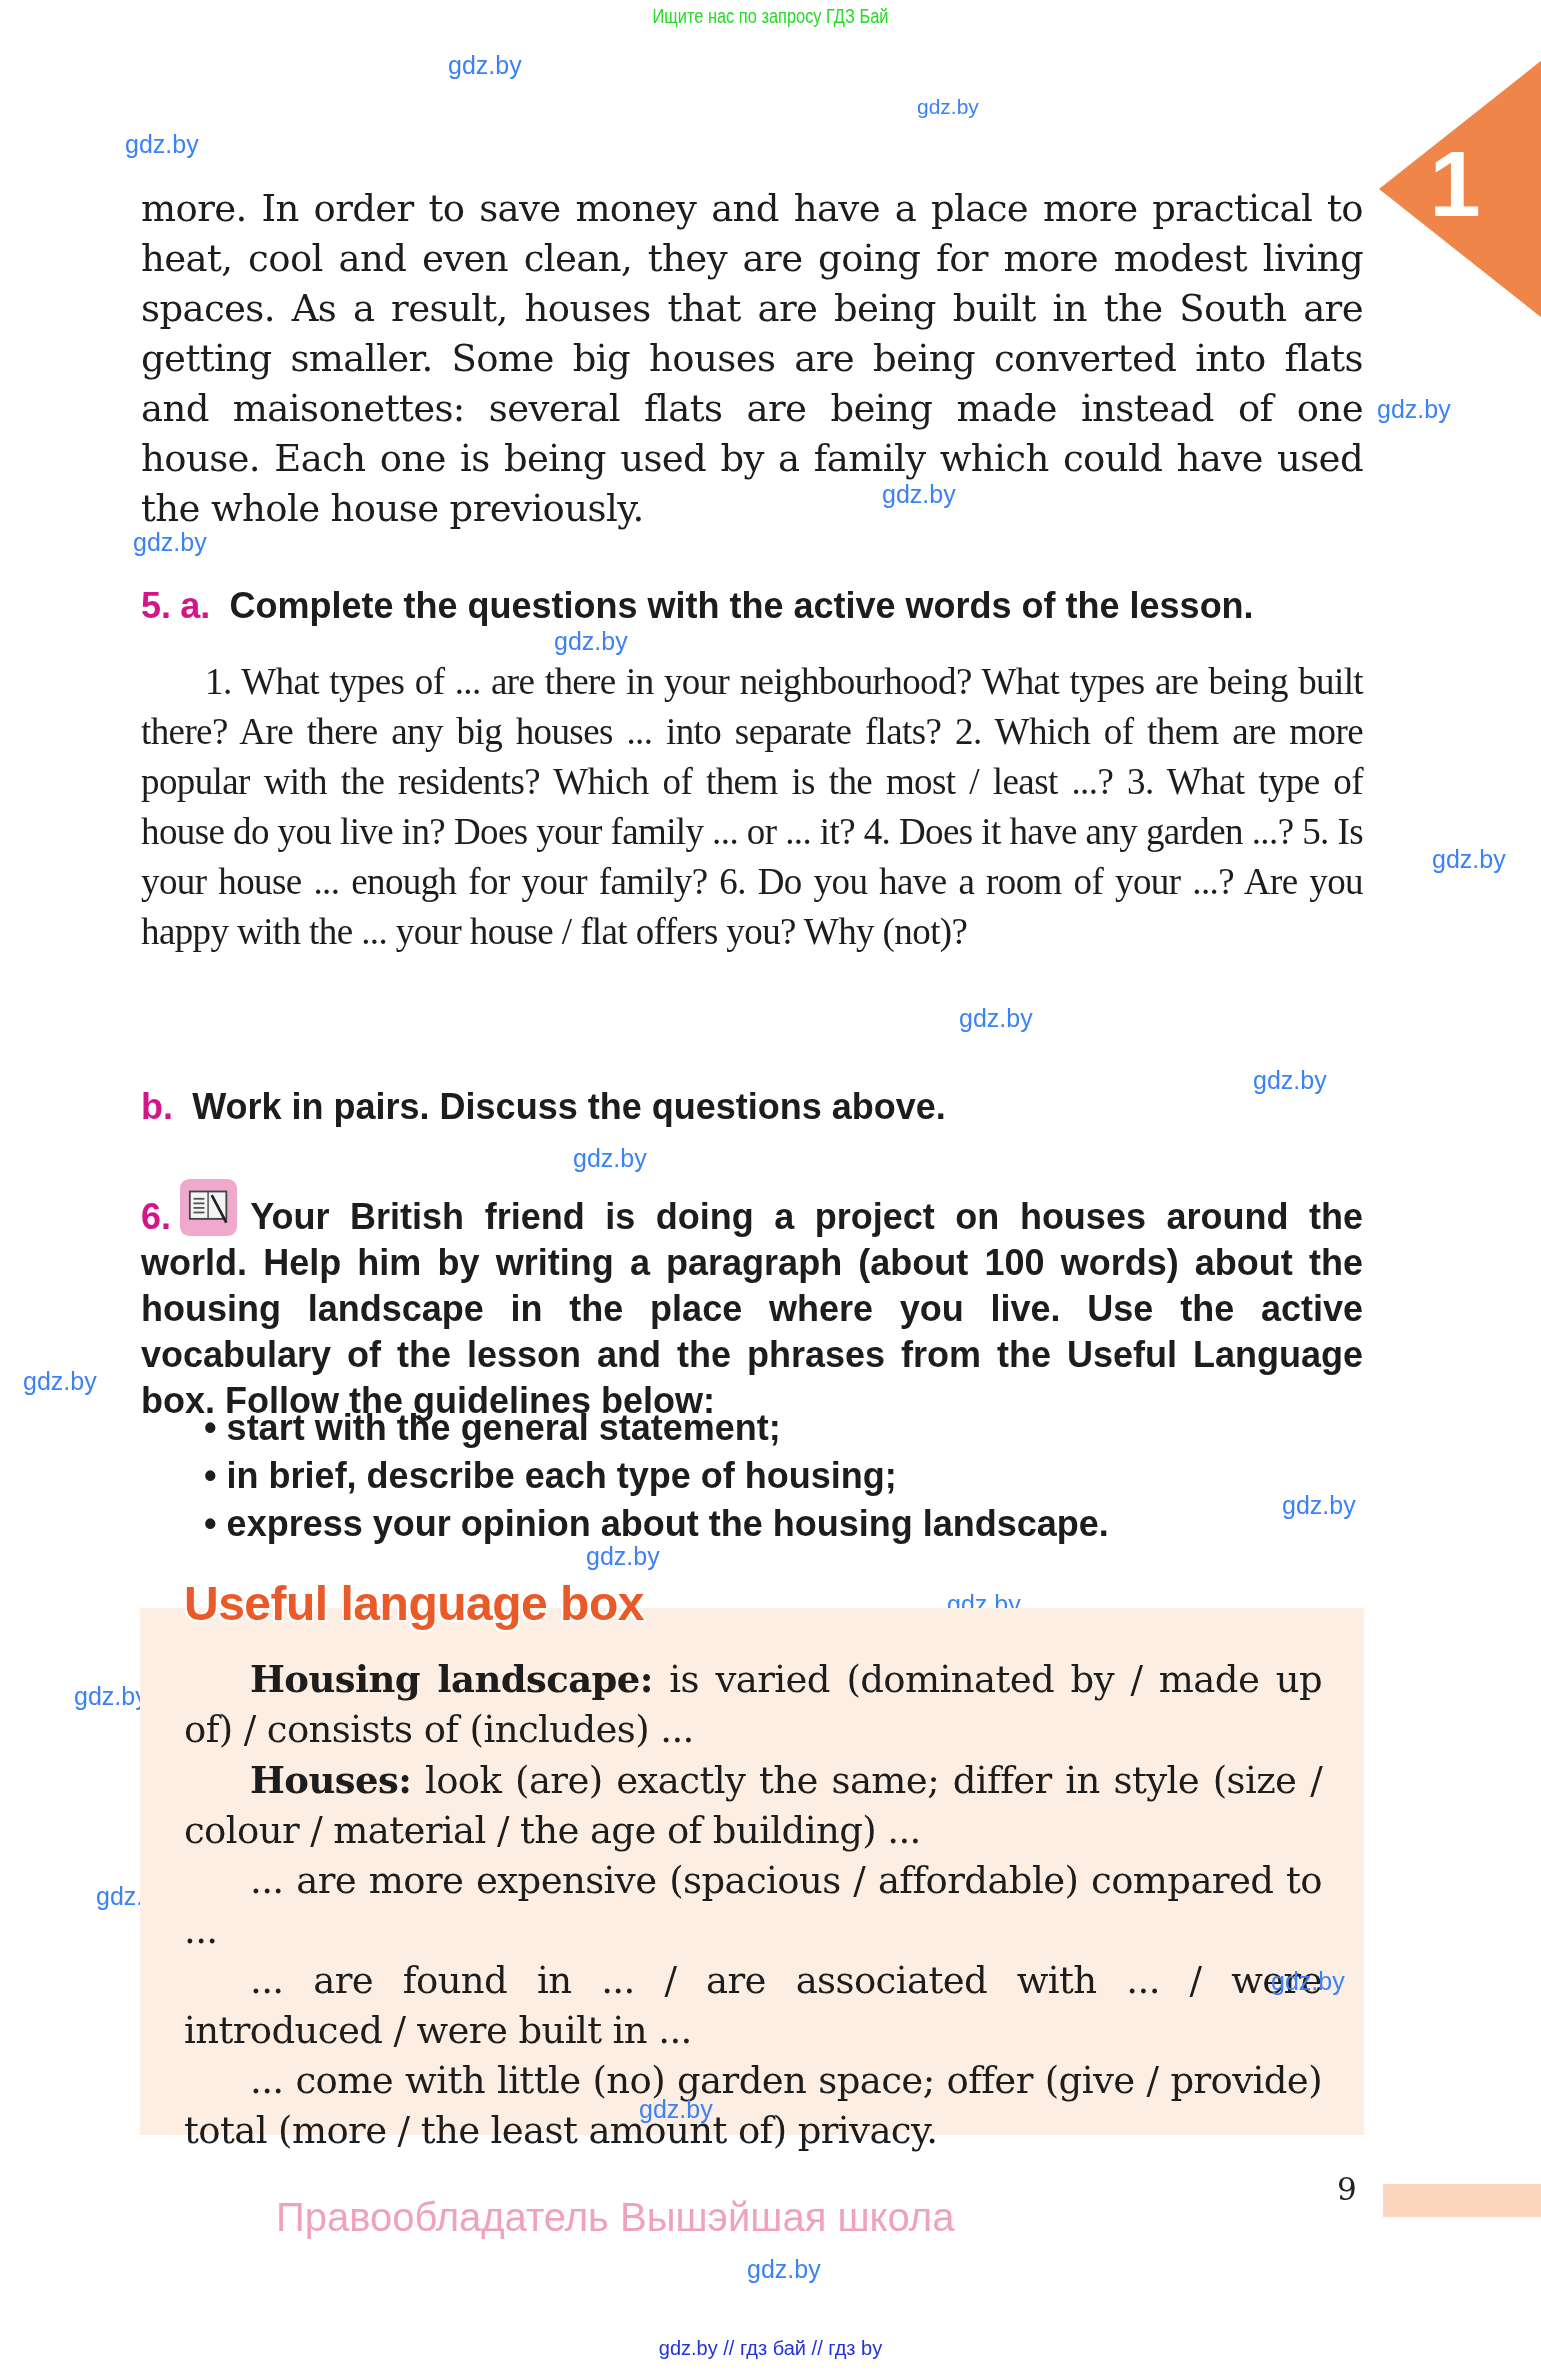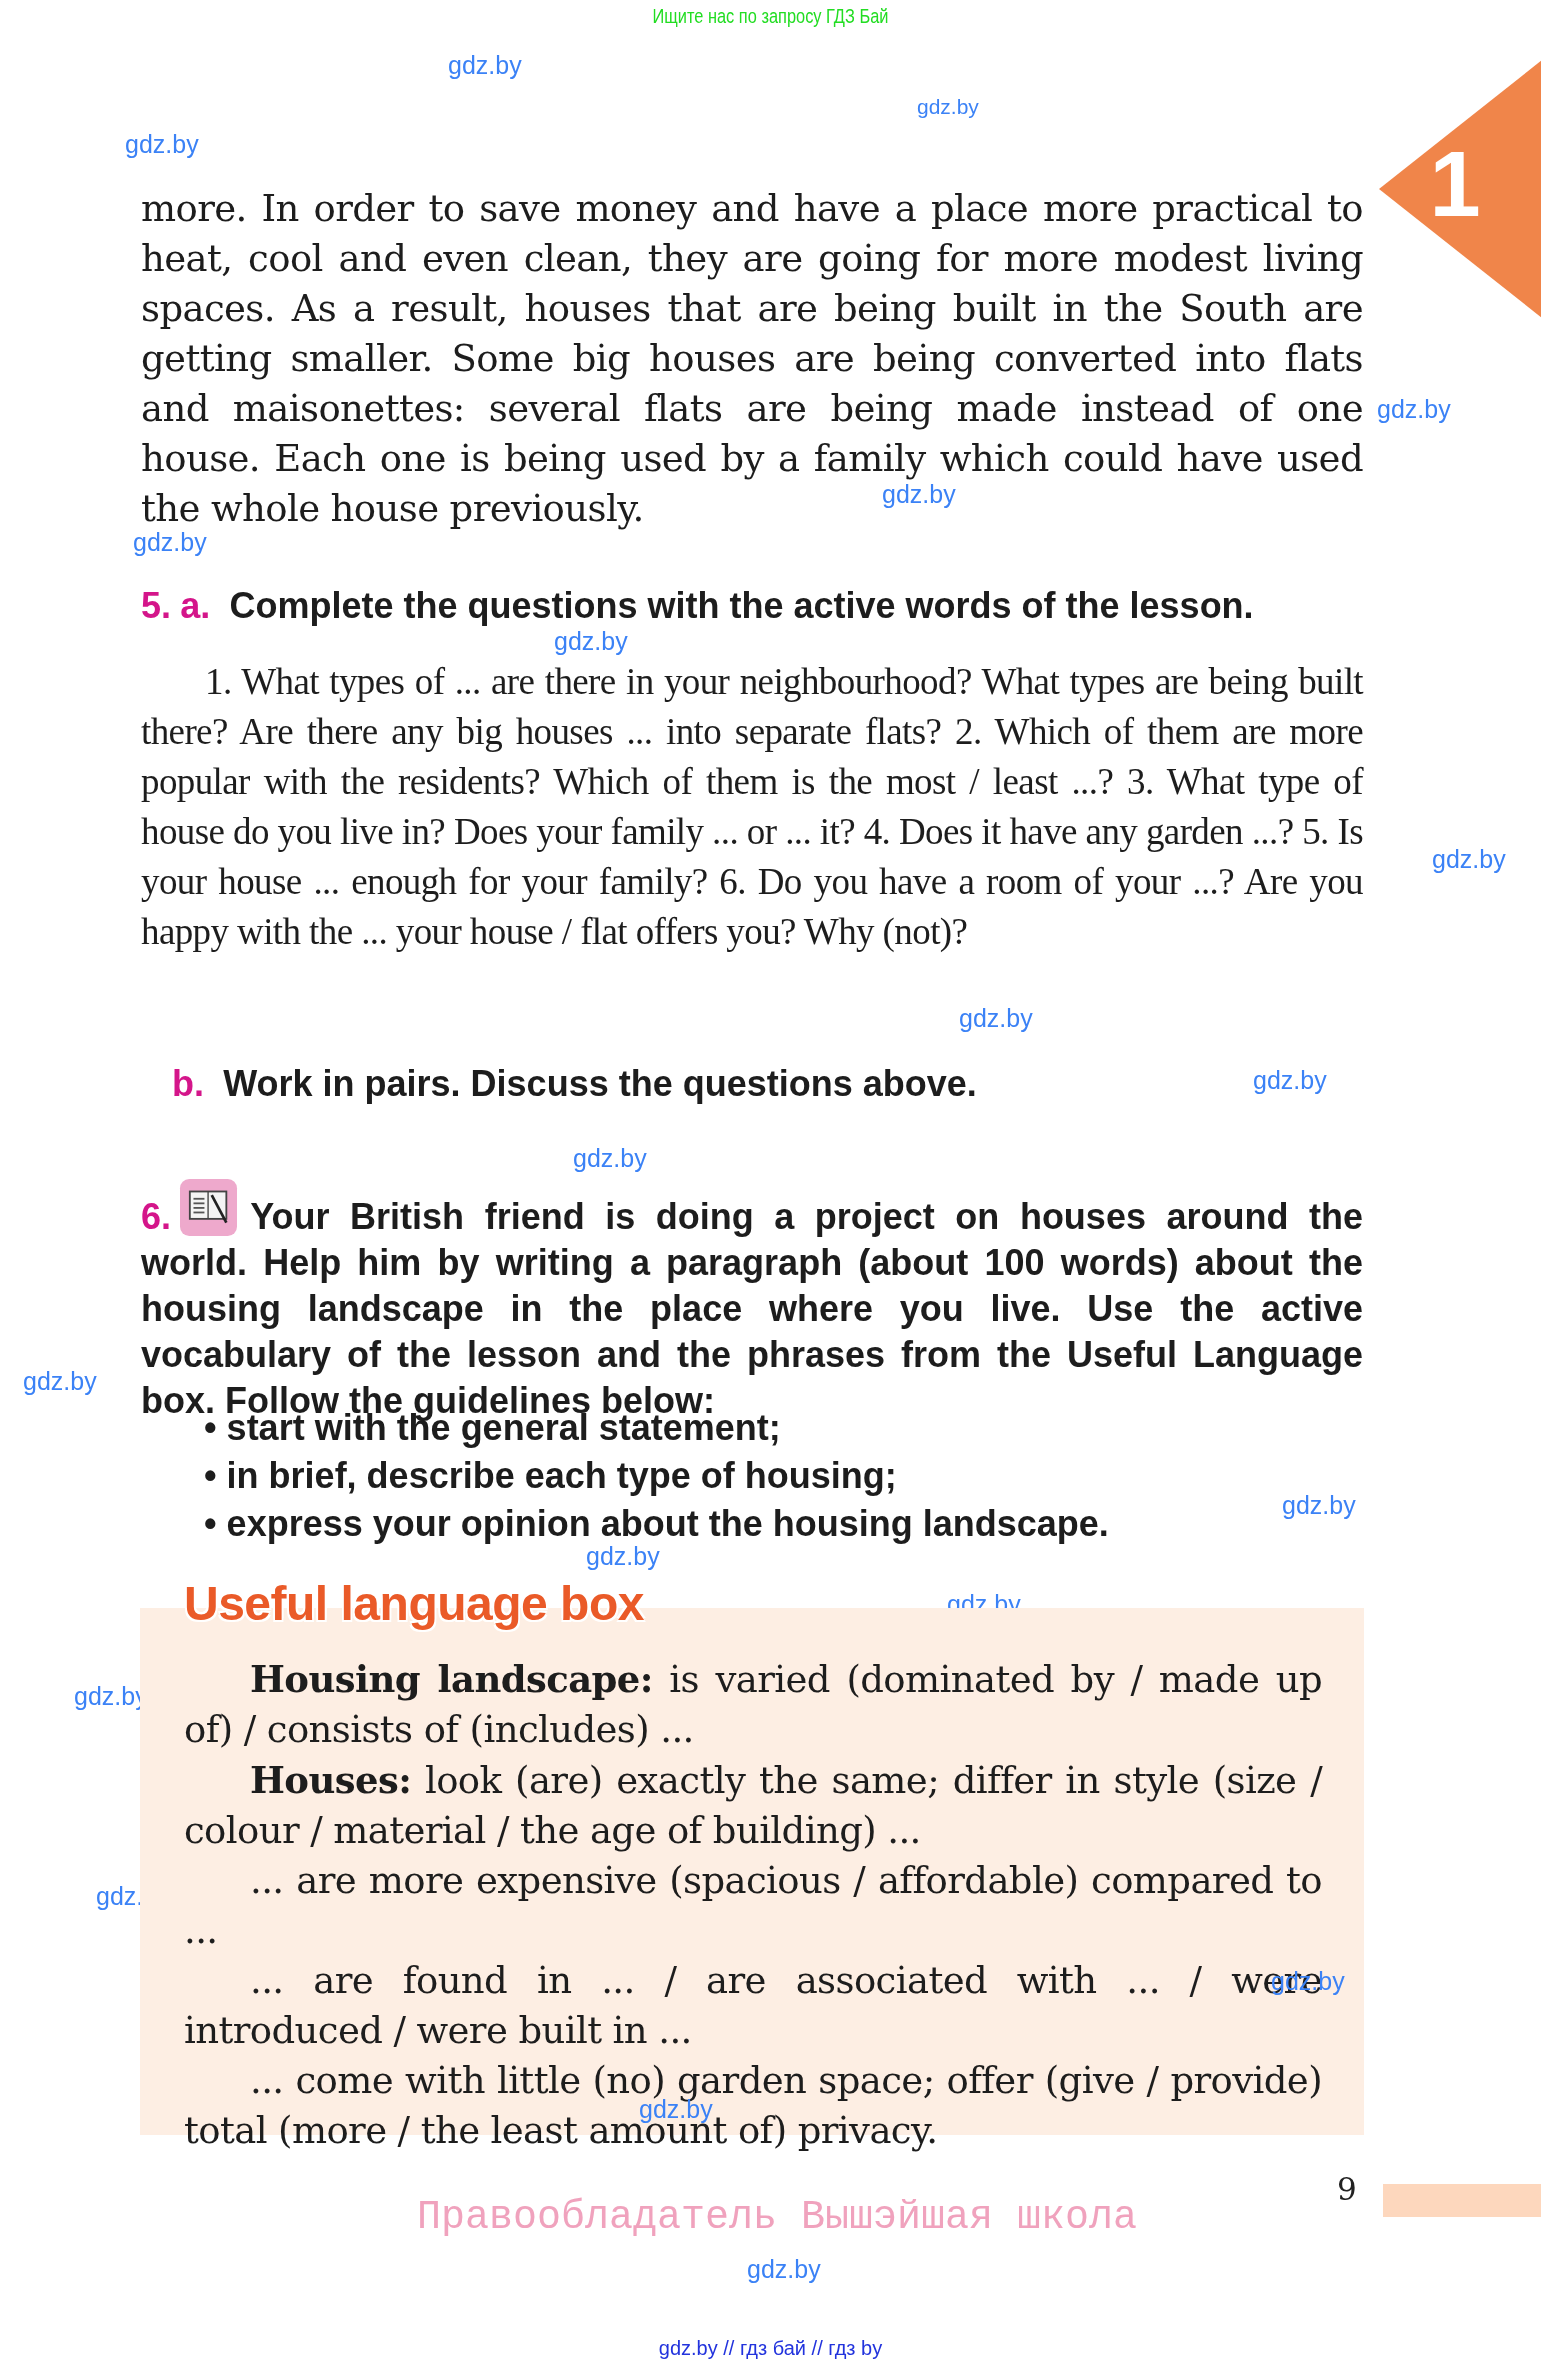--- a/index.html
+++ b/index.html
@@ -57,22 +57,22 @@
     }
     .ulb-text {
       left: 184px; top: 1654px; width: 1138px;
       font-family: "DejaVu Serif", serif; font-size: 37px; line-height: 50px; text-align: justify; letter-spacing: -0.6px; color: #1d1d1d;
     }
     .ulb-text p { margin: 0; text-indent: 66px; }
     .ulb-text b { font-weight: bold; }
     .page-num { left: 1337px; top: 2171px; font-family: "DejaVu Serif", serif; font-size: 31px; color: #222; }
     .page-bar { left: 1383px; top: 2184px; width: 158px; height: 33px; background: #fdd7bd; }
     .copyright {
-      left: 276px; width: 1002px; top: 2195px; text-align: center;
-      font-family: Liberation Mono, monospace; font-size: 40px; color: #f0a2bd;
+      left: 276px; width: 1002px; top: 2195px; text-align: left;
+      font-family: Liberation Sans, sans-serif; font-size: 40px; color: #f0a2bd;
     }
     .footer-links {
       left: 0; width: 1541px; top: 2337px; text-align: center;
       font-family: "Liberation Sans", sans-serif; font-size: 20px; color: #2233dd;
     }
   </style>
 </head>
 <body>
 
 <div class="abs top-banner">Ищите нас по запросу ГДЗ Бай</div>
@@ -103,21 +103,21 @@
 </div>
 
 <div class="abs task" style="top:583px;">
   <span class="num">5.</span><span class="num">a.</span>
   <span>Complete the questions with the active words of the lesson.</span>
 </div>
 <div class="abs para" style="top:657px;">
   <p class="indent">1. What types of ... are there in your neighbourhood? What types are being built there? Are there any big houses ... into separate flats? 2. Which of them are more popular with the residents? Which of them is the most / least ...? 3. What type of house do you live in? Does your family ... or ... it? 4. Does it have any garden ...? 5. Is your house ... enough for your family? 6. Do you have a room of your ...? Are you happy with the ... your house / flat offers you? Why (not)?</p>
 </div>
 
-<div class="abs task" style="top:1061px;margin-left:31px;">
+<div class="abs task" style="top:1084px;">
   <span class="num">b.</span>
   <span>Work in pairs. Discuss the questions above.</span>
 </div>
 
 <div class="abs task" style="top:1179px;">
   <span class="num">6.</span><span class="task-icon"><svg width="42" height="42" viewBox="0 0 46 46">
         <rect x="2" y="6" width="40" height="30" fill="#f4f4f4" stroke="#444" stroke-width="2"></rect>
         <line x1="22" y1="6" x2="22" y2="36" stroke="#444" stroke-width="1.5"></line>
         <line x1="6" y1="14" x2="18" y2="14" stroke="#555" stroke-width="2"></line>
         <line x1="6" y1="19" x2="18" y2="19" stroke="#555" stroke-width="2"></line>

